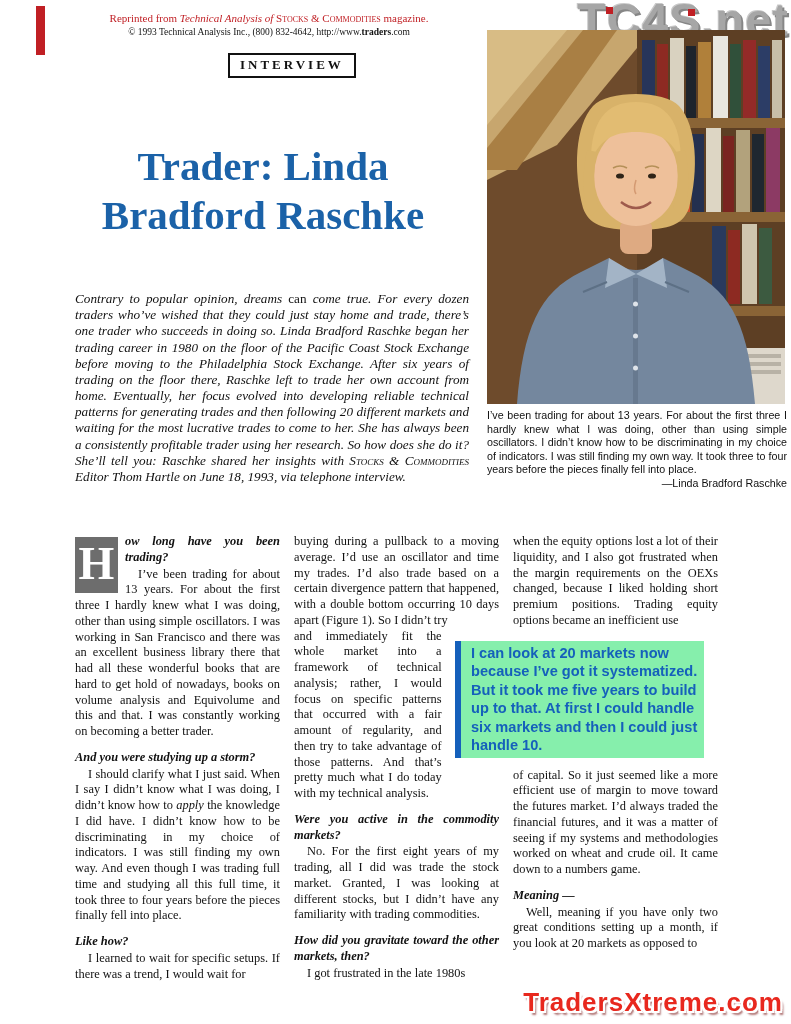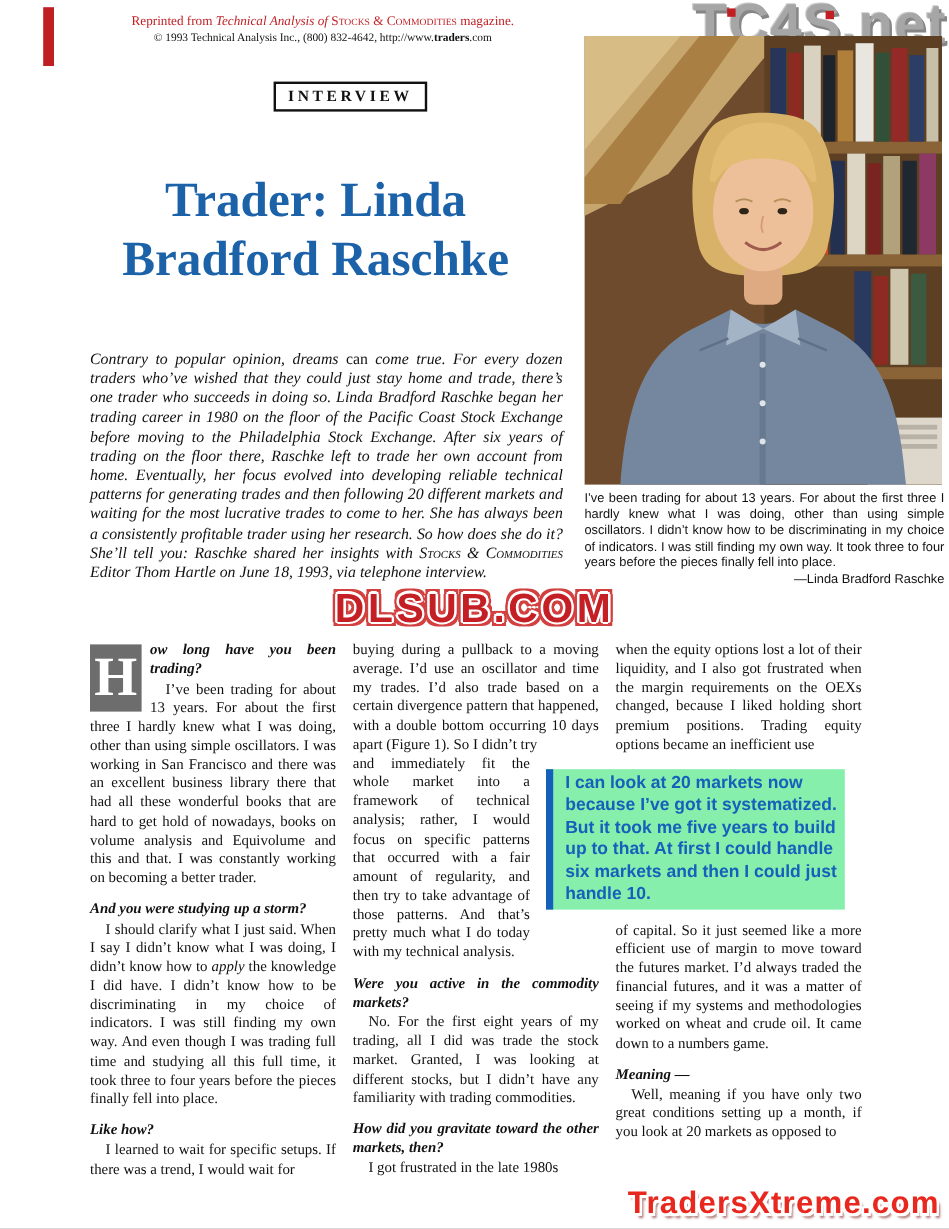--- a/index.html
+++ b/index.html
@@ -42,21 +42,21 @@
   .wm-txtreme { position:absolute; bottom:6px; right:8px;
     font-family:"Liberation Sans","DejaVu Sans",sans-serif; font-weight:bold;
     font-size:26px; letter-spacing:1px; white-space:nowrap;
     color:#e8281e;
     text-shadow:
       -2px -2px 0 #fff, 2px -2px 0 #fff, -2px 2px 0 #fff, 2px 2px 0 #fff,
       -2px 0 0 #fff, 2px 0 0 #fff, 0 -2px 0 #fff, 0 2px 0 #fff,
       3px 4px 2px rgba(110,0,0,.55); }
 
   
-  .interview-box { position:absolute; top:68px; left:228px;
+  .interview-box { position:absolute; top:53px; left:228px;
     border:2px solid #111; padding:2px 10px 3px;
     font-size:13px; font-weight:bold; letter-spacing:3px; }
 
   
   .title { position:absolute; top:94px; left:56px; width:414px; margin:0;
     text-align:center; font-size:41px; line-height:1.18; font-weight:bold;
     color:var(--title_blue,#1b62a8); }
 
   
   .intro { position:absolute; top:291px; left:75px; width:394px;
@@ -183,21 +183,20 @@
       <path d="M149,150 Q146,160 149,164" stroke="#d49a72" stroke-width="1.5" fill="none"></path>
       <path d="M134,172 Q149,184 164,172" stroke="#9e5a4c" stroke-width="2.5" fill="none"></path>
     </svg>
   </div>
 
   <div class="caption">
     <span>I’ve been trading for about 13 years. For about the first three I hardly knew what I was doing, other than using simple oscillators. I didn’t know how to be discriminating in my choice of indicators. I was still finding my own way. It took three to four years before the pieces finally fell into place.</span>
     <span class="attr">—Linda Bradford Raschke</span>
   </div>
 
-  <div class="wm-dlsub">DLSUB.COM</div>
 
   <div class="article">
 
     <div class="col">
       <div class="dropcap">H</div>
       <p class="q" style="margin-top:0;font-style:italic;">ow long have you been trading?</p>
       <p class="a">I’ve been trading for about 13 years. For about the first three I hardly knew what I was doing, other than using simple oscillators. I was working in San Francisco and there was an excellent business library there that had all these wonderful books that are hard to get hold of nowadays, books on volume analysis and Equivolume and this and that. I was constantly working on becoming a better trader.</p>
       <p class="q">And you were studying up a storm?</p>
       <p class="a"><span>I should clarify what I just said. When I say I didn’t know what I was doing, I didn’t know how to </span><i>apply</i><span> the knowledge I did have. I didn’t know how to be discriminating in my choice of indicators. I was still finding my own way. And even though I was trading full time and studying all this full time, it took three to four years before the pieces finally fell into place.</span></p>
       <p class="q">Like how?</p>

